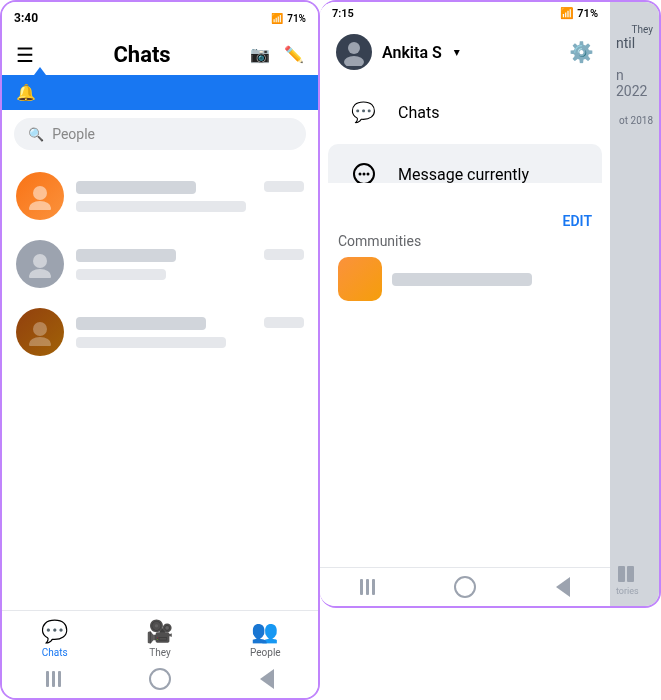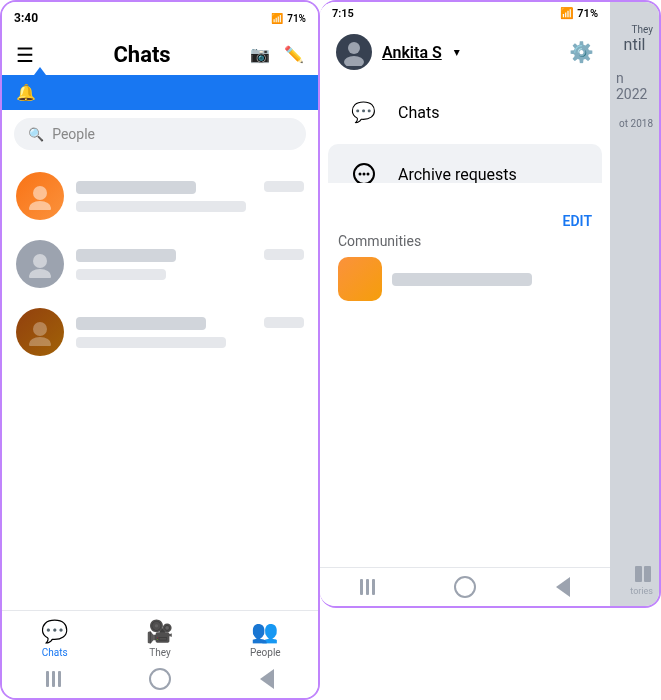--- a/index.html
+++ b/index.html
@@ -258,21 +258,20 @@
       align-items: center;
       justify-content: center;
       color: #fff;
       font-size: 14px;
       font-weight: 700;
     }
     .user-name {
       font-size: 16px;
       font-weight: 600;
       color: #000;
-      text-decoration: underline;
     }
     .chevron-icon {
       font-size: 12px;
       color: #000;
       margin-left: 2px;
     }
     .gear-icon {
       font-size: 20px;
       color: #000;
       cursor: pointer;
@@ -502,21 +501,21 @@
 
       <div class="drawer-item active">
         <div class="drawer-item-icon">
           <svg width="24" height="24" viewBox="0 0 24 24">
             <circle cx="12" cy="12" r="10" fill="none" stroke="#000" stroke-width="2"></circle>
             <circle cx="8" cy="12" r="1.5" fill="#000"></circle>
             <circle cx="12" cy="12" r="1.5" fill="#000"></circle>
             <circle cx="16" cy="12" r="1.5" fill="#000"></circle>
           </svg>
         </div>
-        <span class="drawer-item-label">Archive requests</span>
+        <span class="drawer-item-label">Message currently</span>
       </div>
 
 
     </div>
 
     <div class="communities-section">
       <div class="communities-header">
         <span class="communities-title">Communities</span>
         <span class="communities-edit">EDIT</span>
       </div>
@@ -534,25 +533,25 @@
       </div>
       <div class="bottom-btn-circle"></div>
       <div class="bottom-btn-tri"></div>
     </div>
 
   </div>
 
   <div class="right-preview-top" style="width:51px;background:#d1d5db;display:flex;flex-direction:column;padding:22px 6px 10px;gap:16px;">
     <div>
       <div style="font-size:10px;color:#4b5563;text-align:right">They</div>
-      <div style="font-size:16px;color:#4b5563;text-align:center">ntil</div>
+      <div style="font-size:14px;color:#4b5563;text-align:left">ntil</div>
     </div>
     <div style="font-size:14px;color:#6b7280;text-align:left">n 2022</div>
     <div style="font-size:10px;color:#6b7280;text-align:right">ot 2018</div>
-    <div style="margin-top:auto;display:flex;flex-direction:column;align-items:flex-end;gap:2px">
+    <div style="margin-top:auto;display:flex;flex-direction:column;align-items:flex-start;gap:2px">
       <svg width="20" height="20" viewBox="0 0 20 20">
         <rect x="2" y="2" width="7" height="16" rx="1" fill="#9ca3af"></rect>
         <rect x="11" y="2" width="7" height="16" rx="1" fill="#9ca3af"></rect>
       </svg>
       <span style="font-size:9px;color:#9ca3af">tories</span>
     </div>
   </div>
 
 </div>
 

